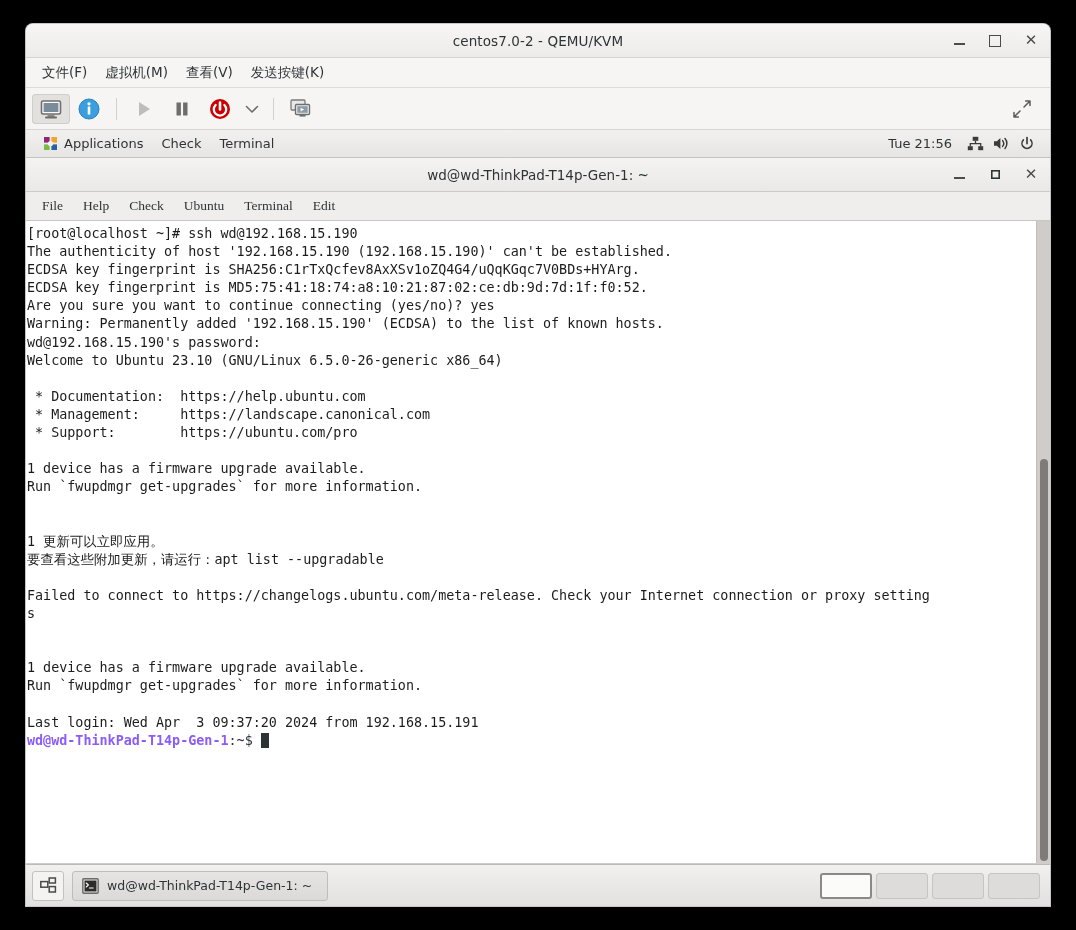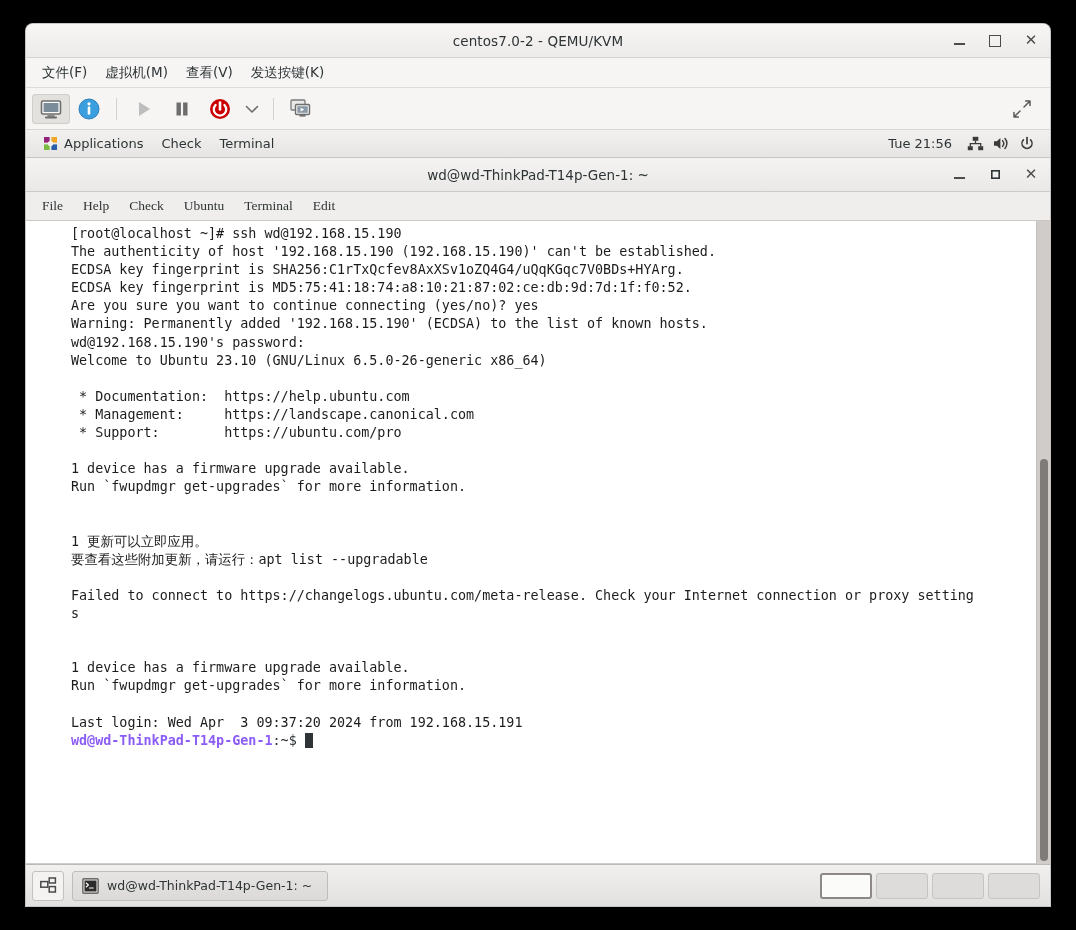--- a/index.html
+++ b/index.html
@@ -214,21 +214,21 @@
   #term-text {
     flex: 1;
     padding: 4px 0 0 1px;
     font-family: "DejaVu Sans Mono", "Liberation Mono", monospace;
     font-size: 13.4px;
     line-height: 18.1px;
     color: #1c1c1c;
     white-space: pre;
     overflow: hidden;
   }
-  .tline { height: 18.1px; margin-left: 44px; }
+  .tline { height: 18.1px; }
   .tline.blank { color: transparent; }
   .prompt-host { color: #8b5cf6; font-weight: bold; }
   .prompt-path { color: #2e3436; }
   .cursor {
     display: inline-block;
     width: 8.05px;
     height: 15px;
     background: #2e3436;
     vertical-align: -3px;
   }

